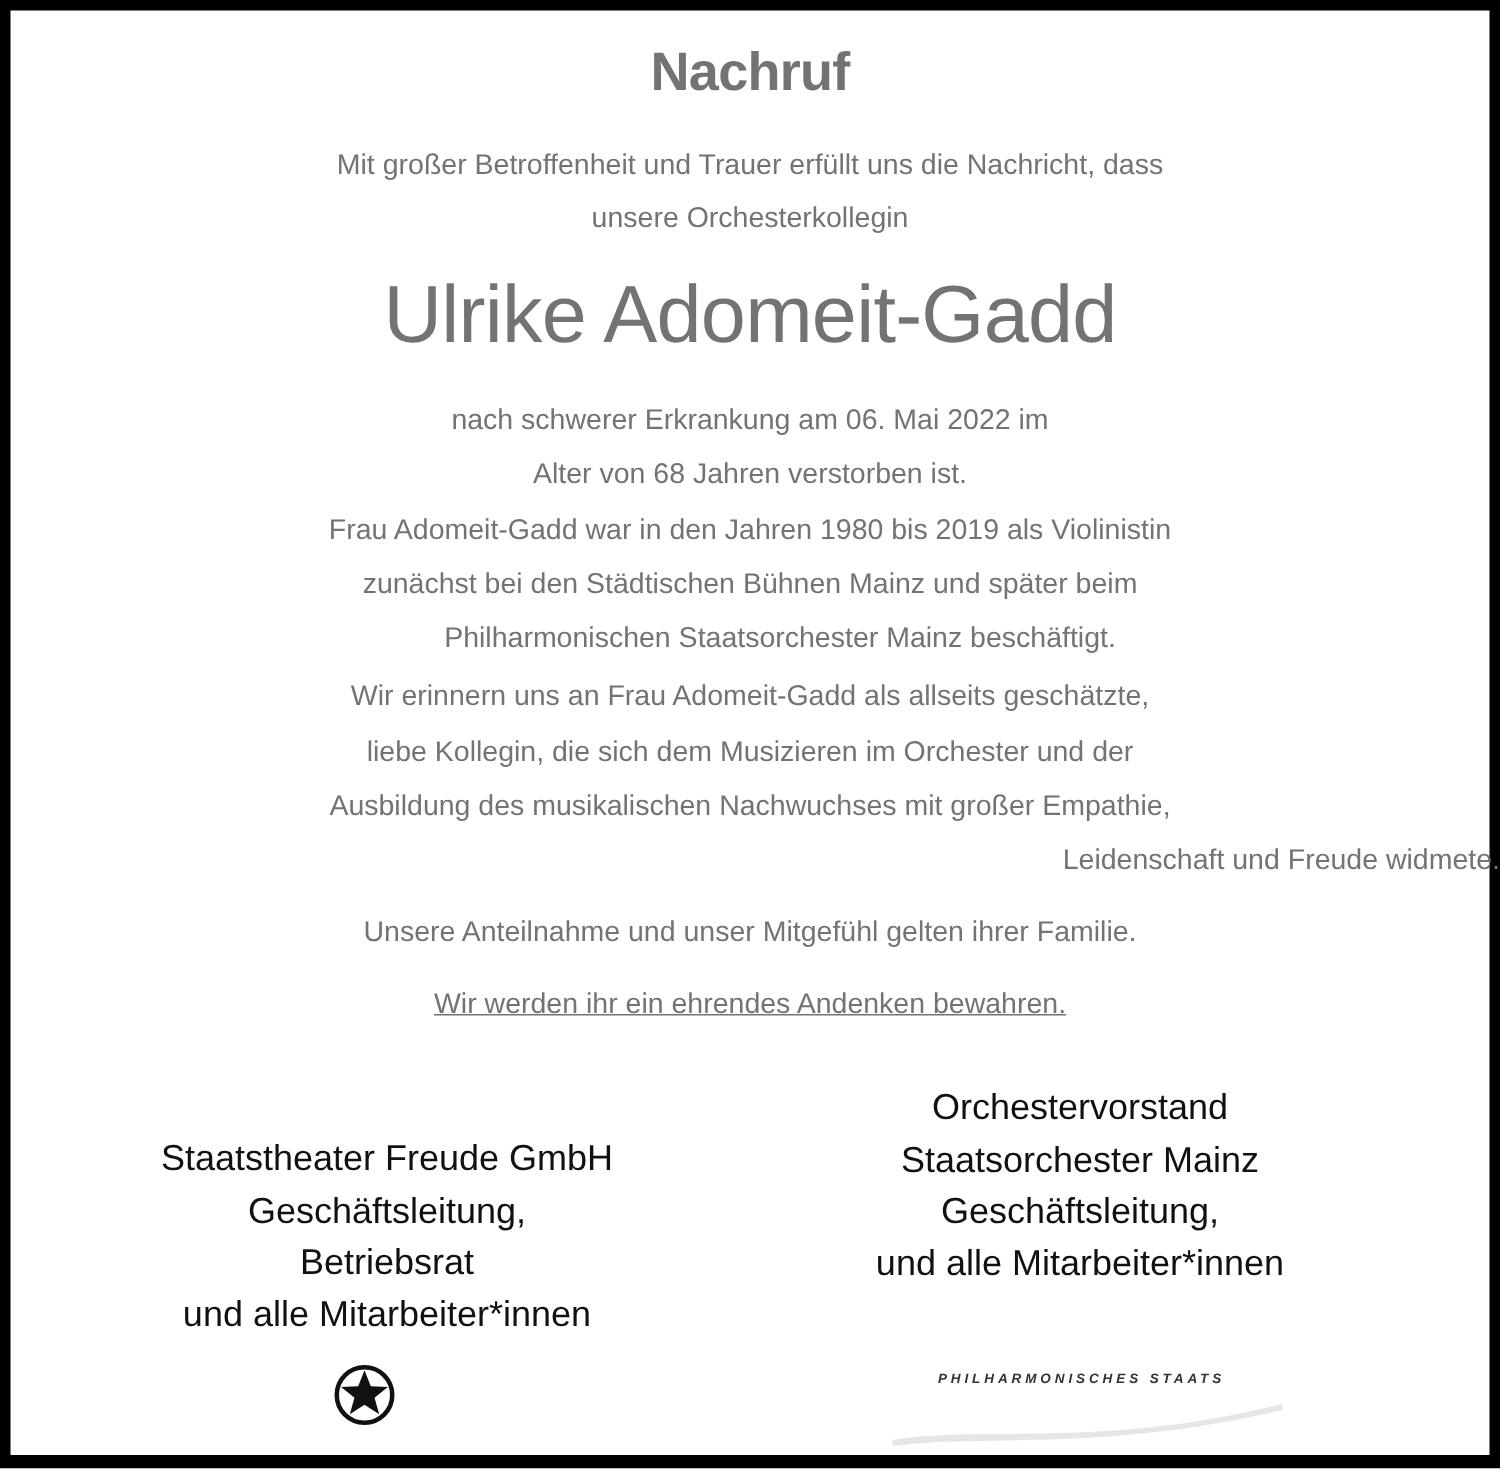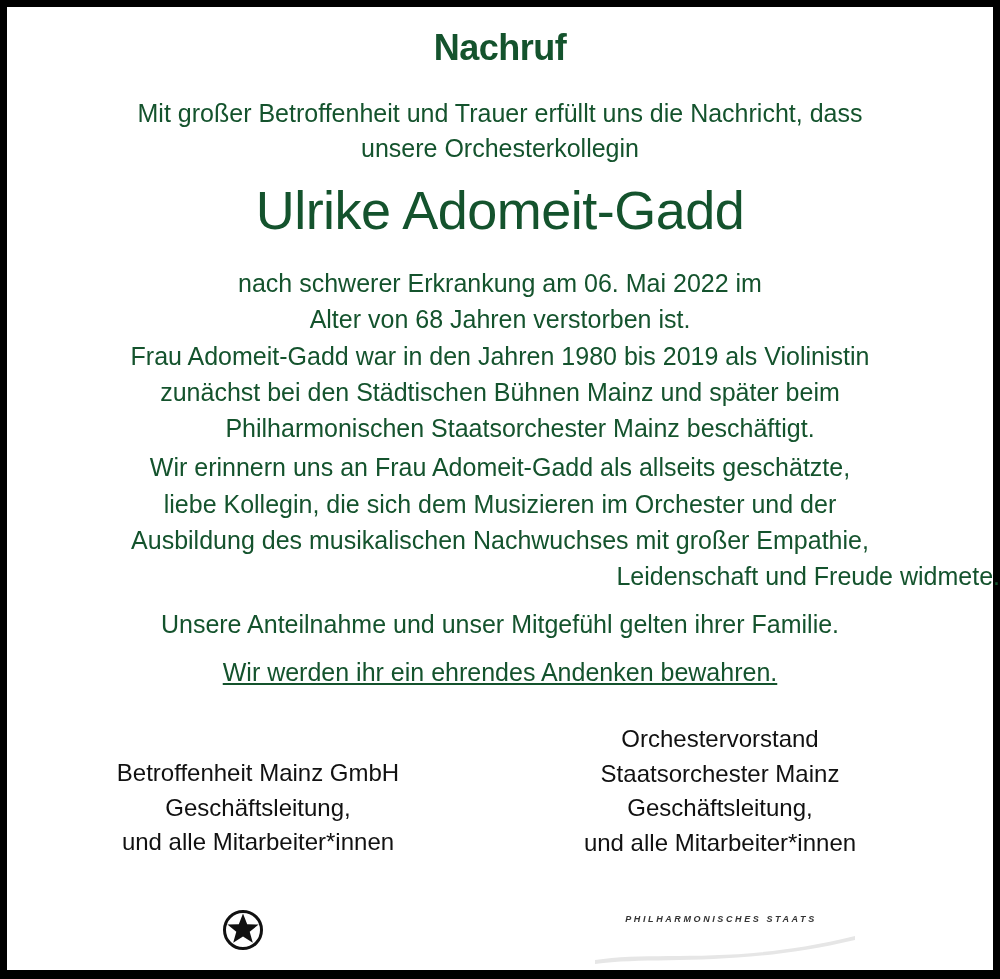--- a/index.html
+++ b/index.html
@@ -7,26 +7,26 @@
   .frame {
     position: absolute; left: 0; top: 0; width: 1000px; height: 979px;
     background: #000; 
   }
   .paper {
     position: absolute; left: 7px; top: 7px; width: 986px; height: 963px;
     background: #ffffff;
   }
   .line {
     position: absolute; left: 0; width: 1000px; text-align: center;
-    font-family: "Liberation Sans", sans-serif; color: #14532d;
+    font-family: "Liberation Sans", sans-serif; color: #737373;
     white-space: nowrap; line-height: 1;
   }
   .title { font-weight: bold; font-size: 36px; top: 30px; letter-spacing: -0.5px; }
   .name { font-weight: normal; font-size: 54px; top: 183px; letter-spacing: -0.5px; }
-  .body-txt { font-size: 25px; }
+  .body-txt { font-size: 19px; }
   .sig {
     position: absolute; text-align: center; font-family: "Liberation Sans", sans-serif;
     font-size: 24px; color: #111; line-height: 34.5px; white-space: nowrap;
   }
   .sig-left { left: 58px; width: 400px; top: 756px; }
   .sig-right { left: 520px; width: 400px; top: 722px; }
   .star-logo { position: absolute; left: 222px; top: 909px; width: 42px; height: 42px; }
   .orch-logo { position: absolute; left: 605px; top: 912px; width: 232px; height: 46px; }
   .orch-small {
     position: absolute; left: 0; top: 2px; width: 232px; text-align: center;
@@ -61,22 +61,23 @@
 
 <div class="line body-txt" style="top:455px;">Wir erinnern uns an Frau Adomeit-Gadd als allseits geschätzte,</div>
 <div class="line body-txt" style="top:492px;">liebe Kollegin, die sich dem Musizieren im Orchester und der</div>
 <div class="line body-txt" style="top:528px;">Ausbildung des musikalischen Nachwuchses mit großer Empathie,</div>
 <div class="line body-txt" style="top:564px;text-align:right;">Leidenschaft und Freude widmete.</div>
 
 <div class="line body-txt" style="top:612px;">Unsere Anteilnahme und unser Mitgefühl gelten ihrer Familie.</div>
 <div class="line body-txt" style="top:660px;text-decoration:underline;">Wir werden ihr ein ehrendes Andenken bewahren.</div>
 
 <div class="sig sig-left">
-  <div>Betroffenheit Mainz GmbH</div>
+  <div>Staatstheater Freude GmbH</div>
   <div>Geschäftsleitung,</div>
+  <div>Betriebsrat</div>
   <div>und alle Mitarbeiter*innen</div>
 </div>
 
 <div class="sig sig-right">
   <div>Orchestervorstand</div>
   <div>Staatsorchester Mainz</div>
   <div>Geschäftsleitung,</div>
   <div>und alle Mitarbeiter*innen</div>
 </div>
 

